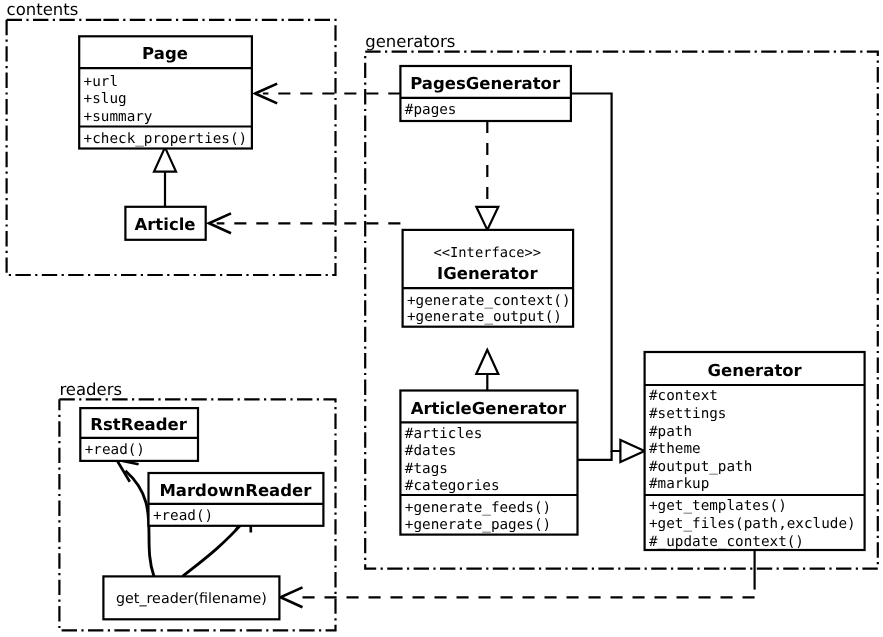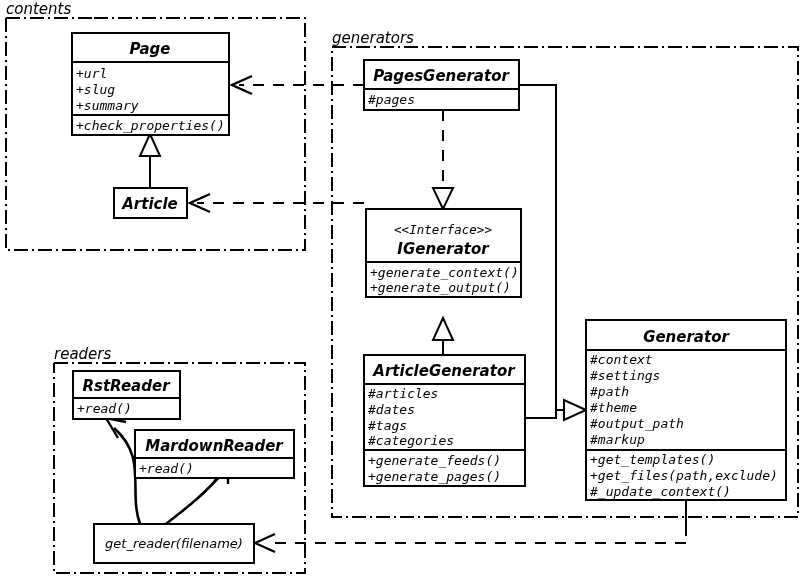--- a/index.html
+++ b/index.html
@@ -7,21 +7,20 @@
     padding: 0;
     background: #ffffff;
   }
   #diagram-root {
     position: relative;
     width: 803px;
     height: 579px;
     background: #ffffff;
     font-family: "DejaVu Sans", sans-serif;
     overflow: hidden;
-    font-style: italic;
   }
   svg#uml-canvas {
     position: absolute;
     left: 0;
     top: 0;
     width: 803px;
     height: 579px;
   }
   .pkg-border {
     fill: none;

